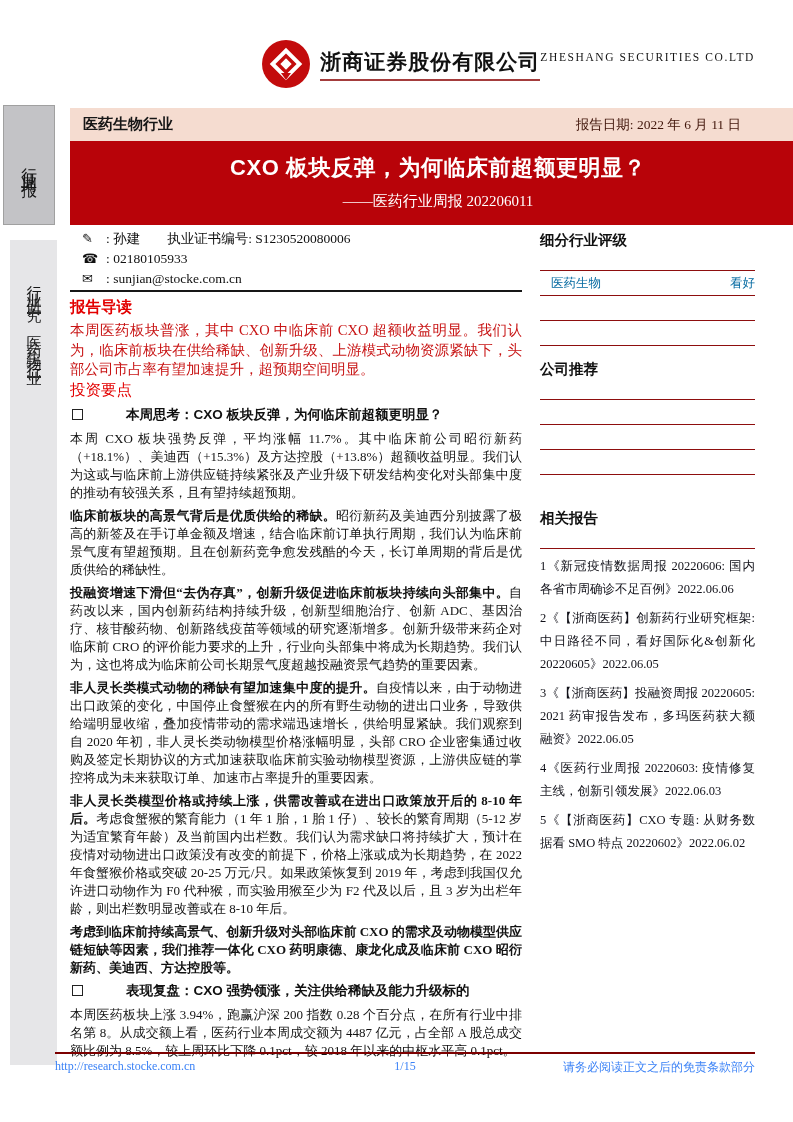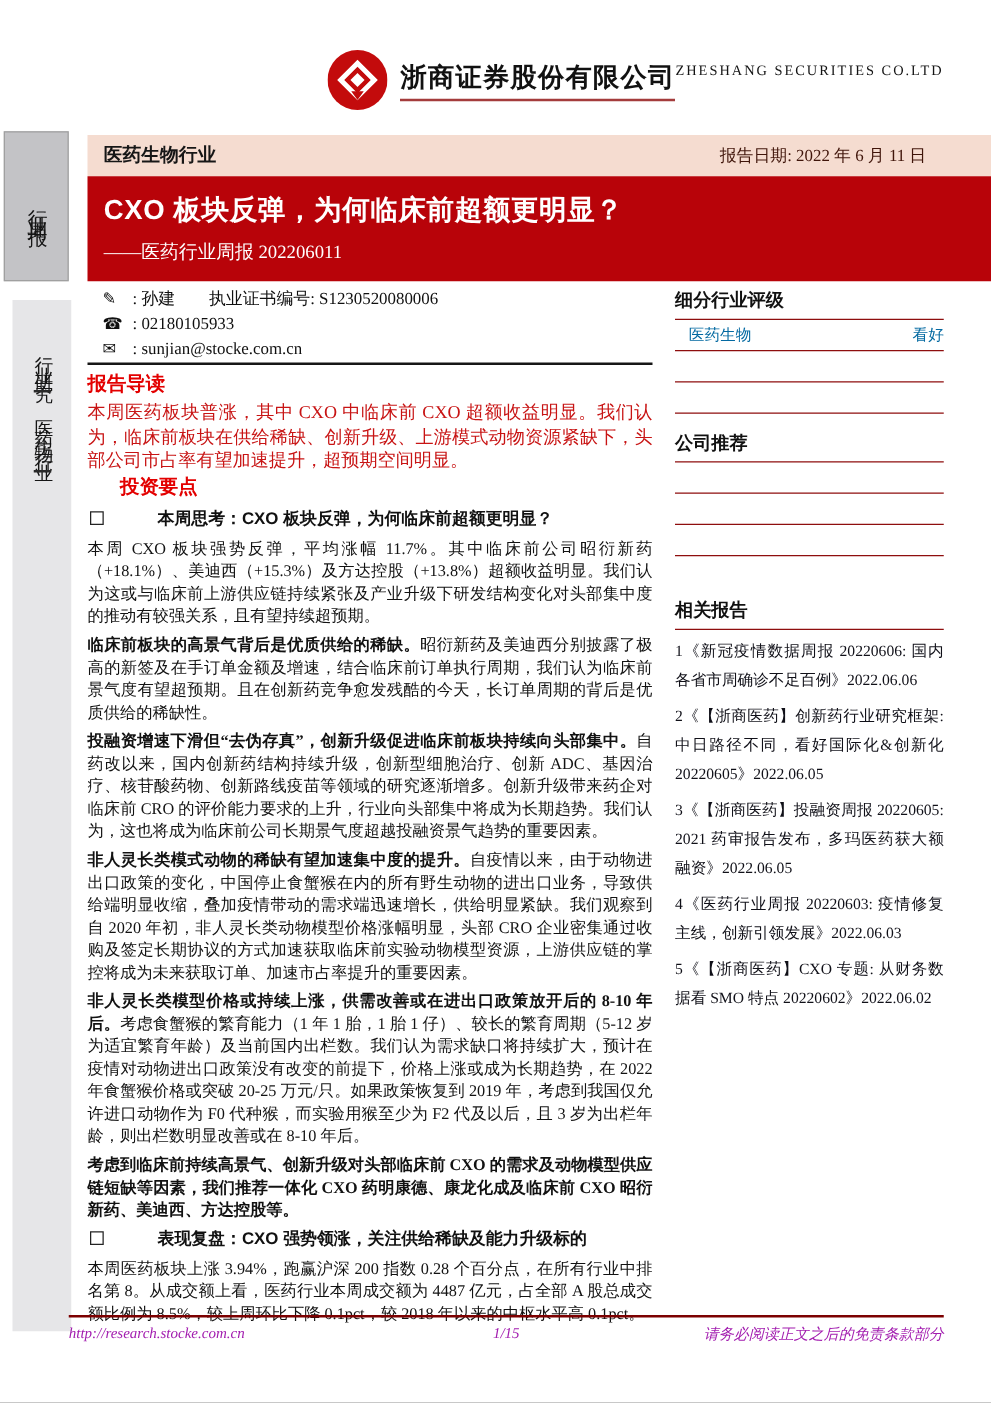--- a/index.html
+++ b/index.html
@@ -25,62 +25,62 @@
       border-bottom:2px solid #a43c3c;}
   .logo-en{font-size:11.5px;letter-spacing:1.6px;color:#141414;margin-top:3px;}
 
   
   .band{position:absolute;left:70px;top:108px;right:0;height:33px;background:#f5dcd0;
       display:flex;align-items:center;}
   .band-industry{margin-left:13px;font-family:"Liberation Sans","DejaVu Sans",sans-serif;
       font-weight:bold;font-size:15px;color:#161616;}
   .band-date{margin-left:auto;margin-right:52px;font-size:13.5px;color:#40150a;}
   .banner{position:absolute;left:70px;top:141px;right:0;height:84px;background:#b80309;
-      color:#fff;padding:12px 0 0 13px;box-sizing:border-box;}
+      color:#fff;padding:12px 0 0 13px;box-sizing:border-box;text-align:center;}
   .banner-title{font-family:"Liberation Sans","DejaVu Sans",sans-serif;font-weight:bold;
       font-size:22px;letter-spacing:0.5px;}
   .banner-sub{margin-top:9px;font-size:15px;}
 
   
   .analyst{position:absolute;left:82px;top:229px;font-size:13.5px;color:#101010;}
   .analyst .row{display:flex;line-height:20px;}
   .analyst .ic{width:24px;font-size:13px;}
 
   .rule-black{position:absolute;left:70px;top:290px;width:452px;border-top:2px solid #161616;}
 
   
   .daodu-h{position:absolute;left:70px;top:297px;font-family:"Liberation Sans","DejaVu Sans",sans-serif;
       font-weight:bold;font-size:15.5px;color:#e30000;}
   .daodu-t{position:absolute;left:70px;top:321px;width:452px;font-size:14.5px;
       line-height:19.5px;color:#c81414;text-align:justify;}
 
   
   .main{position:absolute;left:70px;top:381px;width:452px;font-size:13px;
       line-height:18px;text-align:justify;color:#121212;}
-  .kp-h{font-family:"Liberation Sans","DejaVu Sans",sans-serif;font-weight:bold;
-      font-size:15.5px;color:#e30000;margin-bottom:7px;text-align:left;margin-left:26px;}
+  .kp-h{font-family:"Liberation Sans","DejaVu Sans",sans-serif;font-weight:normal;
+      font-size:15.5px;color:#e30000;margin-bottom:7px;text-align:left;}
   .sec-h{font-family:"Liberation Sans","DejaVu Sans",sans-serif;font-weight:bold;
       font-size:13.5px;color:#111;display:flex;margin:5px 0 6px;text-align:left;gap:27px;}
   .sq{flex:none;width:9px;height:9px;border:1.5px solid #222;margin:3px 16px 0 2px;}
   .main p{margin:0 0 5px;}
   .main b{font-weight:bold;}
 
   
   .rcol{position:absolute;left:540px;top:231px;width:215px;}
   .rcol-h{font-family:"Liberation Sans","DejaVu Sans",sans-serif;font-weight:bold;
-      font-size:14.5px;color:#111;padding-bottom:5px;border-bottom:1.5px solid #8e0e0e;}
+      font-size:14.5px;color:#111;padding-bottom:20px;border-bottom:1.5px solid #8e0e0e;}
   .rrow{display:flex;justify-content:space-between;align-items:center;font-size:12.5px;
       height:24px;border-bottom:1px solid #8e0e0e;color:#0369a1;padding-left:11px;}
   .mt-company{margin-top:14px;}
   .mt-reports{margin-top:34px;}
   .report-item{font-size:12.5px;line-height:23px;margin-top:6px;color:#101018;text-align:justify;}
 
   
   .footer-line{position:absolute;left:55px;top:1052px;width:700px;border-top:2px solid #7c0000;}
-  .footer{position:absolute;left:55px;top:1059px;width:700px;display:flex;font-size:12px;color:#a21caf;font-style:italic;}
+  .footer{position:absolute;left:55px;top:1059px;width:700px;display:flex;font-size:12px;color:#3b82f6;}
   .footer .fl{flex:1;}
   .footer .fc{flex:1;text-align:center;}
   .footer .fr{flex:1;text-align:right;}
 </style>
 </head>
 <body>
 
 <div class="page">
 
   <div class="side-badge"><span>行业周报</span></div>

